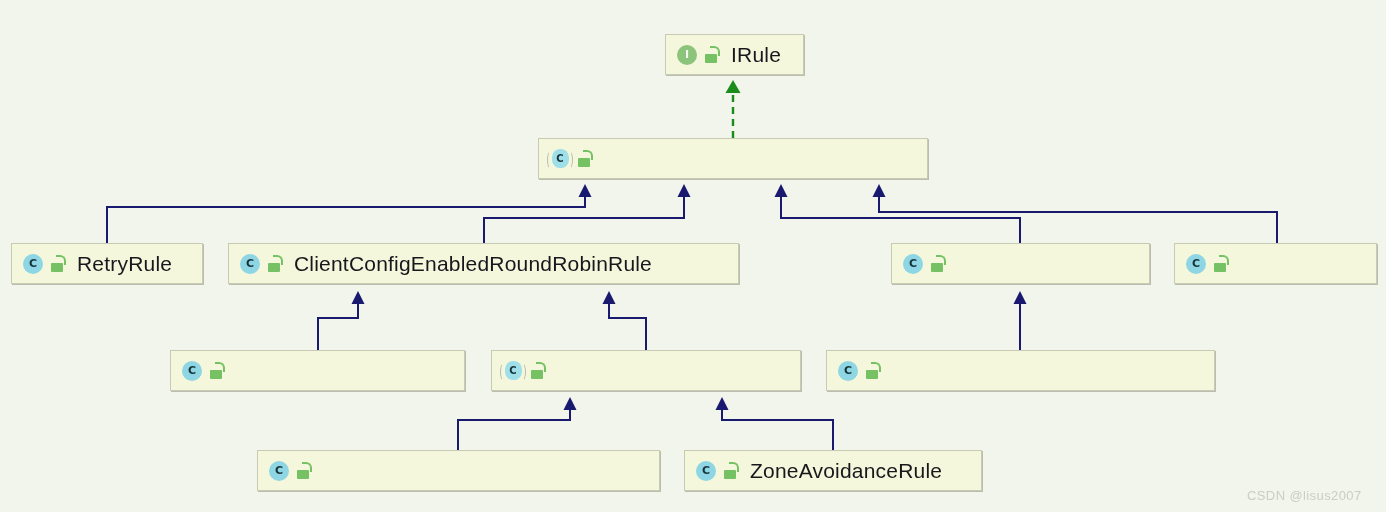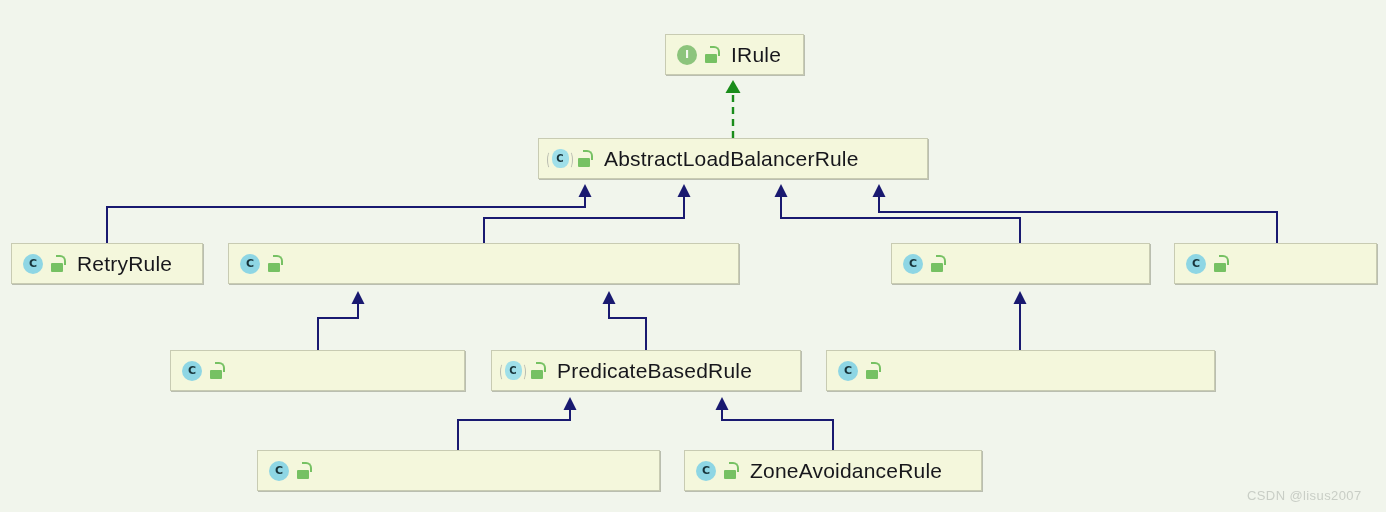--- a/index.html
+++ b/index.html
@@ -178,40 +178,40 @@
         <span class="node-label">IRule</span>
       </div>
       <div class="node" style="left: 538px; top: 138px; width: 390px; height: 41px;">
         <span class="icon-type abstract">
           <span class="disc">C</span>
         </span>
         <span class="icon-lock">
           <span class="shackle"></span>
           <span class="body"></span>
         </span>
-        <span class="node-label">AbstractLoadBalancerRule</span>
       </div>
       <div class="node" style="left: 11px; top: 243px; width: 192px; height: 41px;">
         <span class="icon-type cls">
           <span class="disc">C</span>
         </span>
         <span class="icon-lock">
           <span class="shackle"></span>
           <span class="body"></span>
         </span>
         <span class="node-label">RetryRule</span>
       </div>
       <div class="node" style="left: 228px; top: 243px; width: 511px; height: 41px;">
         <span class="icon-type cls">
           <span class="disc">C</span>
         </span>
         <span class="icon-lock">
           <span class="shackle"></span>
           <span class="body"></span>
         </span>
+        <span class="node-label">ClientConfigEnabledRoundRobinRule</span>
       </div>
       <div class="node" style="left: 891px; top: 243px; width: 259px; height: 41px;">
         <span class="icon-type cls">
           <span class="disc">C</span>
         </span>
         <span class="icon-lock">
           <span class="shackle"></span>
           <span class="body"></span>
         </span>
       </div>
@@ -234,21 +234,20 @@
         </span>
       </div>
       <div class="node" style="left: 491px; top: 350px; width: 310px; height: 41px;">
         <span class="icon-type abstract">
           <span class="disc">C</span>
         </span>
         <span class="icon-lock">
           <span class="shackle"></span>
           <span class="body"></span>
         </span>
-        <span class="node-label">PredicateBasedRule</span>
       </div>
       <div class="node" style="left: 826px; top: 350px; width: 389px; height: 41px;">
         <span class="icon-type cls">
           <span class="disc">C</span>
         </span>
         <span class="icon-lock">
           <span class="shackle"></span>
           <span class="body"></span>
         </span>
       </div>

